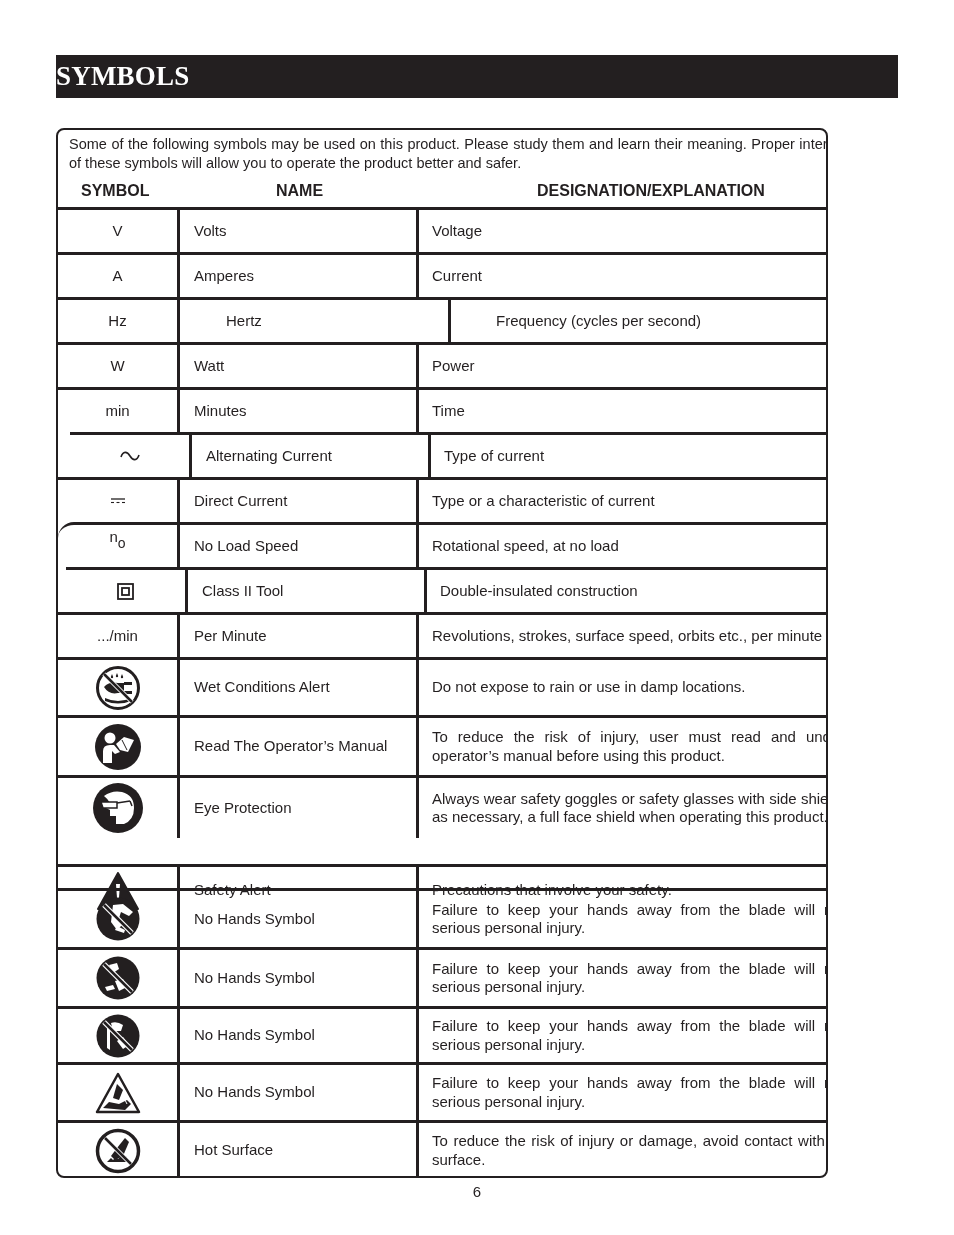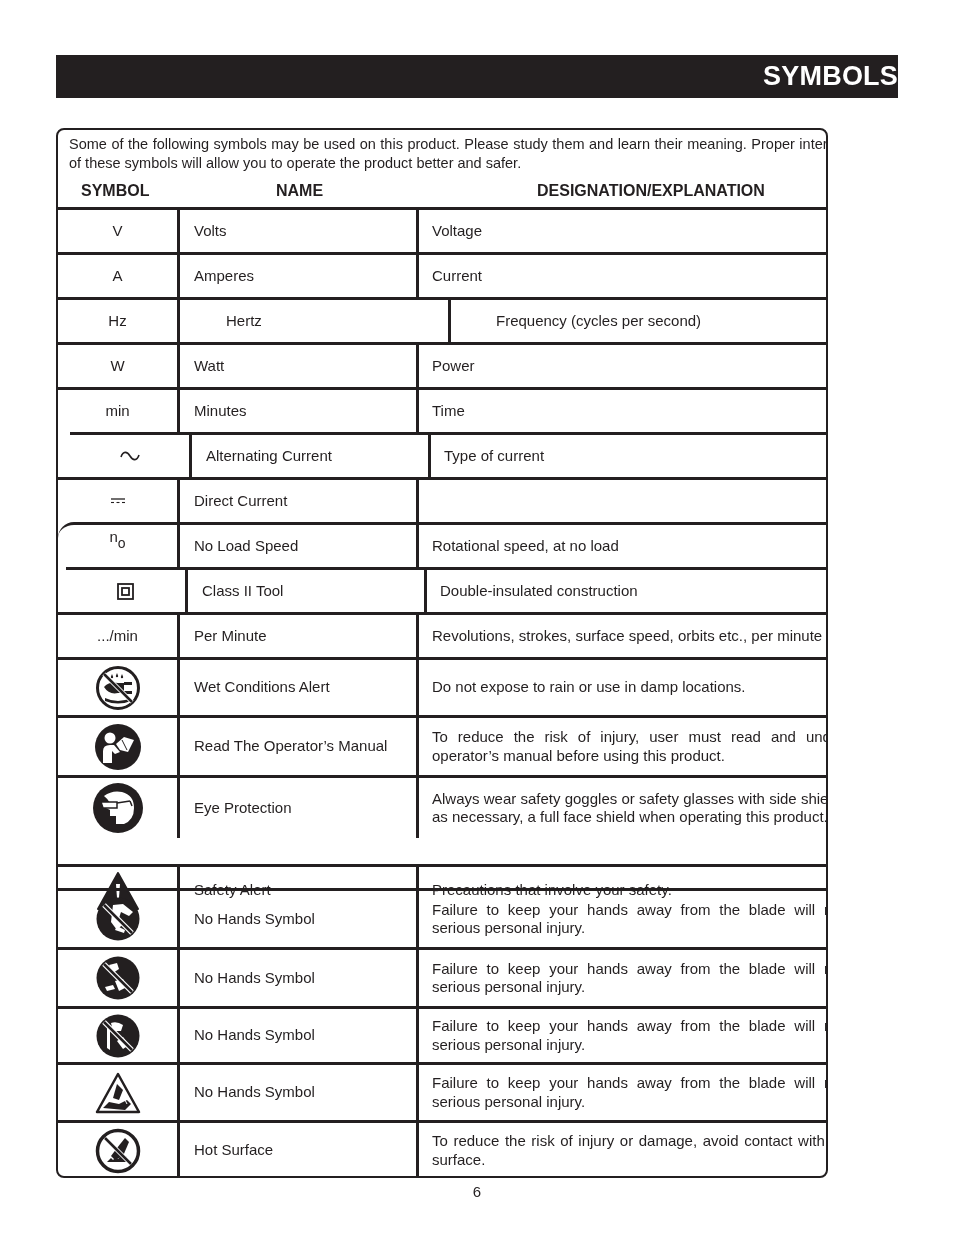--- a/index.html
+++ b/index.html
@@ -1,20 +1,20 @@
 <!DOCTYPE html>
 <html><head>
 <meta charset="utf-8">
 <style>
   html, body { margin: 0; padding: 0; background: #ffffff; }
   body { width: 954px; height: 1235px; position: relative; font-family: "Liberation Sans", sans-serif; color: #231f20; }
   .title-bar {
     position: absolute; left: 56px; top: 55px; width: 842px; height: 43px;
-    background: #231f20; color: #ffffff; text-align: right;
-    font-family: Liberation Sans, sans-serif; font-weight: bold; font-size: 27px; line-height: 43px;
+    background: #231f20; color: #ffffff; text-align: left;
+    font-family: Liberation Serif, serif; font-weight: bold; font-size: 27px; line-height: 43px;
     letter-spacing: 0.2px;
   }
   .box {
     position: absolute; left: 56px; top: 128px; width: 772px; height: 1050px;
     border: 2px solid #231f20; border-left-width: 2px; border-radius: 8px;
     box-sizing: border-box; overflow: hidden;
   }
   .intro {
     position: absolute; left: 11px; top: 5px; width: 815px;
     font-size: 14.5px; line-height: 19px; text-align: justify; text-align-last: left;
@@ -123,20 +123,23 @@
         <span>
           <svg width="14" height="6" viewBox="0 0 14 6">
               <line x1="0" y1="1" x2="14" y2="1" stroke="#231f20" stroke-width="1.3"></line>
               <line x1="0" y1="4.5" x2="3" y2="4.5" stroke="#231f20" stroke-width="1.1"></line>
               <line x1="5.5" y1="4.5" x2="8.5" y2="4.5" stroke="#231f20" stroke-width="1.1"></line>
               <line x1="11" y1="4.5" x2="14" y2="4.5" stroke="#231f20" stroke-width="1.1"></line>
             </svg>
         </span>
       </div>
       <div class="cell c-name">Direct Current</div>
+      <div class="cell c-desc">
+          <span>Type or a characteristic of current</span>
+        </div>
     </div>
 
     <div class="row" style="top:315px;height:45px;border-radius:16px;">
       <div class="cell c-sym">
         <span class="no-sub"><span>n</span><sub>o</sub></span>
       </div>
       <div class="cell c-name">No Load Speed</div>
       <div class="cell c-desc">
           <span>Rotational speed, at no load</span>
         </div>

